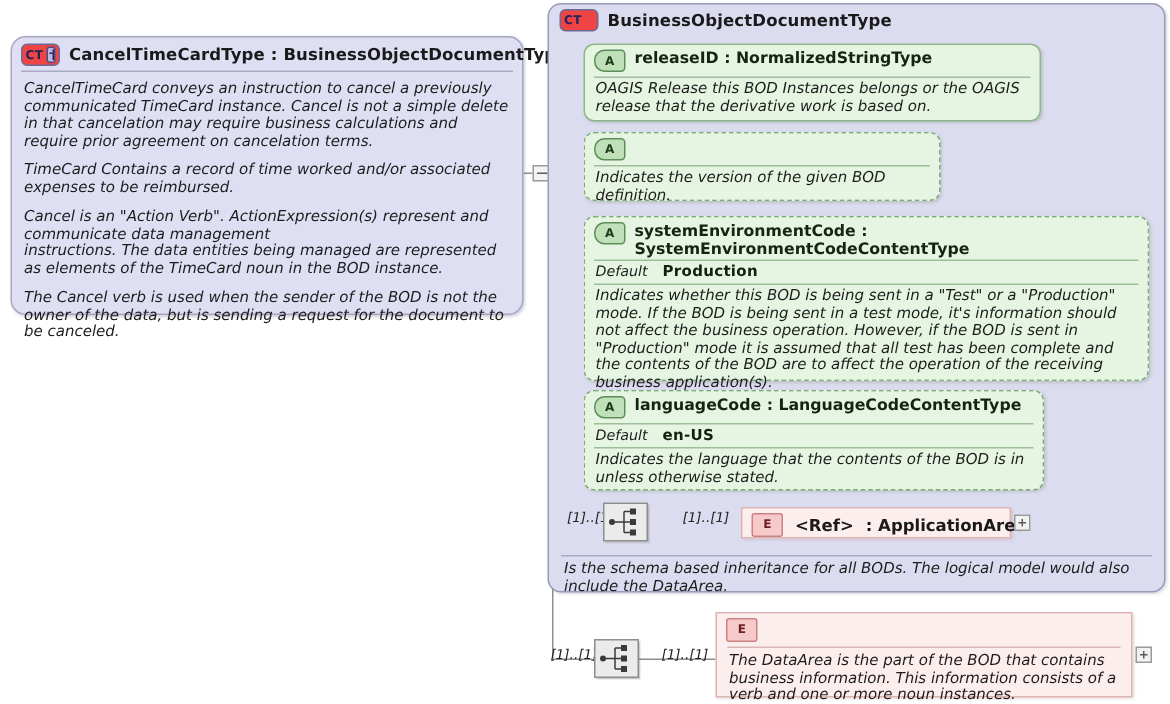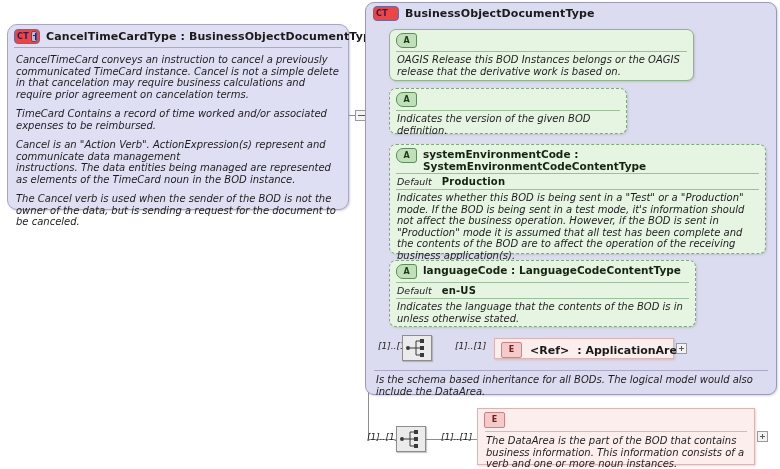--- a/index.html
+++ b/index.html
@@ -238,20 +238,21 @@
     </div>
     <div class="inner-rule"></div>
     <div class="panel-doc doc">Is the schema based inheritance for all BODs. The logical model would also include the DataArea.</div>
   </div>
 
   <div class="abs attr-box solid" style="left:389px;top:29px;width:305px;height:52px;">
     <div class="attr-head">
       <span class="badge-a">
           <span>A</span>
         </span>
+      <span class="ttl">releaseID : NormalizedStringType</span>
     </div>
     <div class="attr-rule"></div>
     <div class="attr-doc doc">OAGIS Release this BOD Instances belongs or the OAGIS release that the derivative work is based on.</div>
   </div>
 
   <div class="abs attr-box" style="left:389px;top:88px;width:238px;height:46px;">
     <div class="attr-head">
       <span class="badge-a">
           <span>A</span>
         </span>

